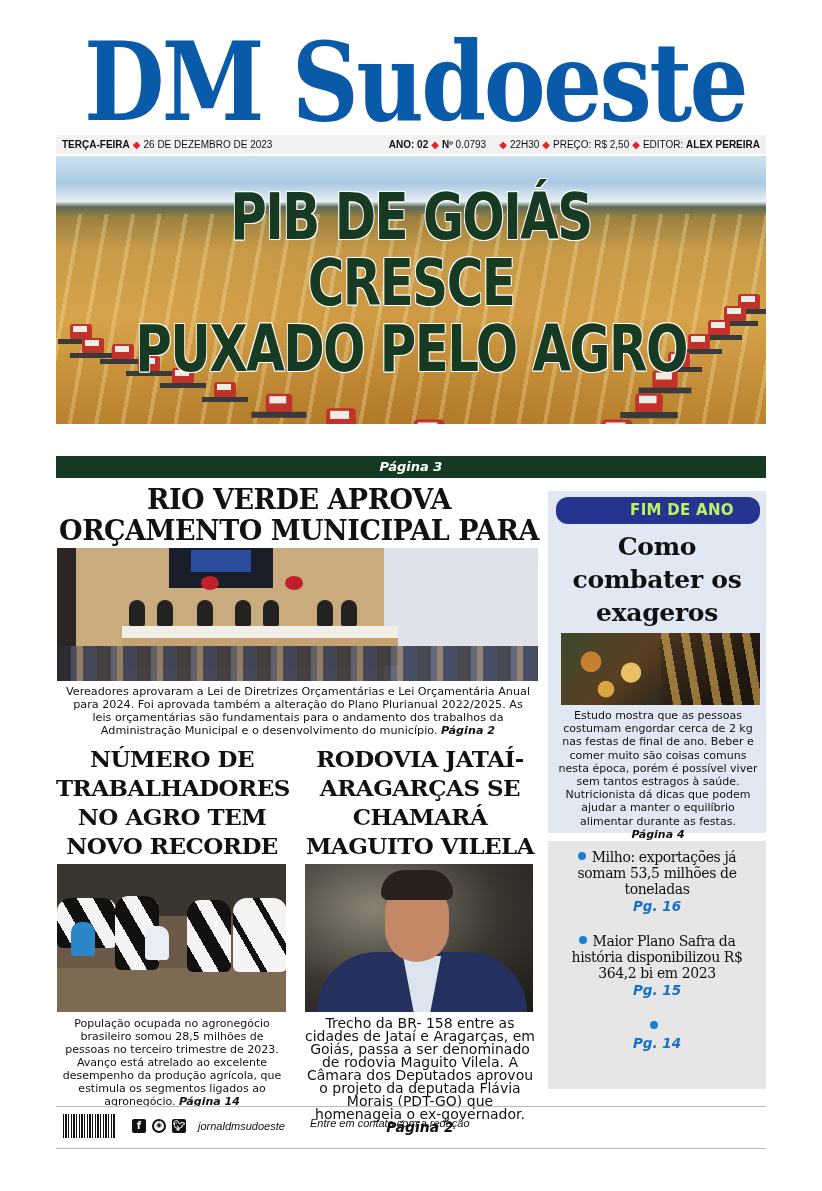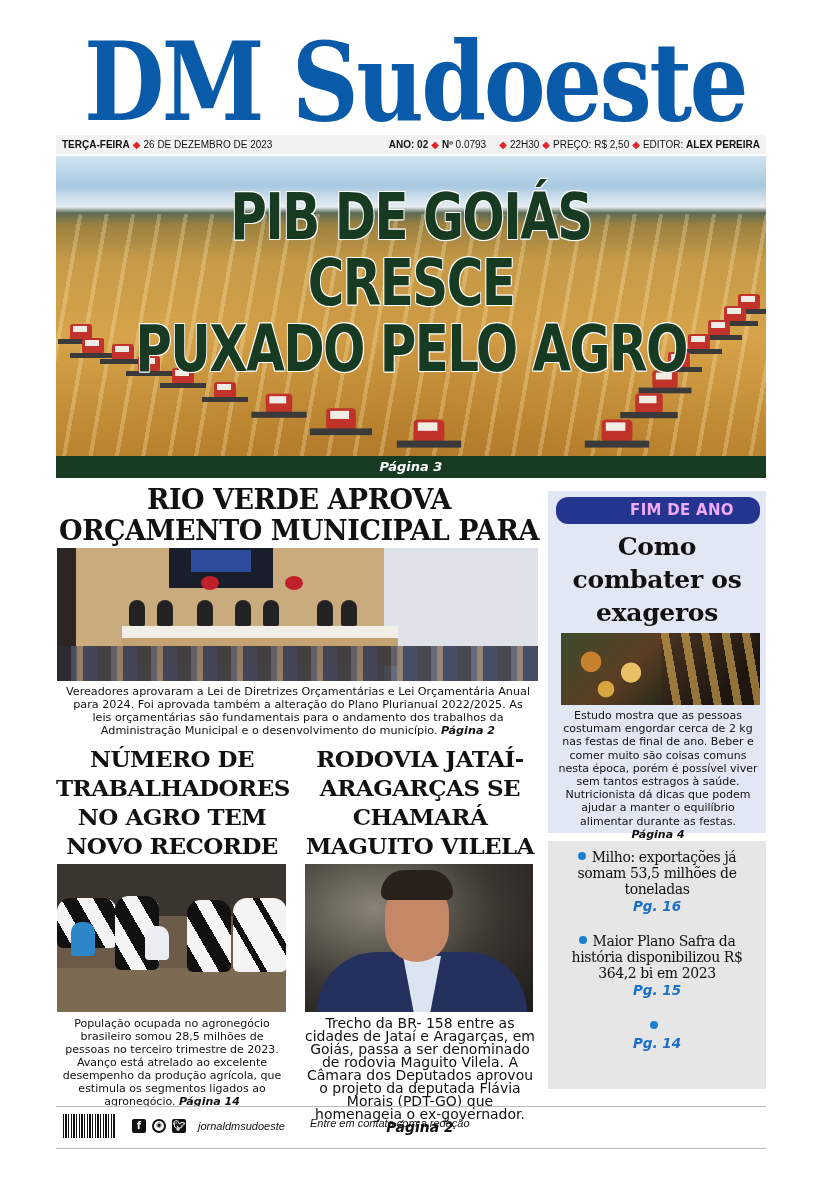--- a/index.html
+++ b/index.html
@@ -19,21 +19,21 @@
     background: #f2f2f2; display: flex; justify-content: space-between; align-items: center;
     padding: 0 6px; font-family: "Liberation Sans Narrow", "Liberation Sans", sans-serif;
     font-size: 10px; color: #111; white-space: nowrap;
   }
   .infobar b { font-weight: bold; }
   .diamond { color: #e0262a; font-size: 10px; margin: 0 3px; }
   .infobar .grp { display: flex; align-items: center; gap: 0; }
   .infobar .gap { width: 10px; display: inline-block; }
 
   .hero {
-    position: absolute; left: 56px; top: 156px; width: 710px; height: 300px; overflow: hidden;
+    position: absolute; left: 56px; top: 156px; width: 710px; height: 268px; overflow: hidden;
     background:
       radial-gradient(ellipse at 50% 110%, rgba(150,90,20,0.25), transparent 60%),
       linear-gradient(180deg, #cfe3ef 0%, #a9c9e2 10%, #e8eef3 17%, #5b6a55 19%, #9c8140 23%, #c79b48 35%, #d6a34a 60%, #b9822e 100%);
   }
   .hero-rows {
     position: absolute; left: 0; top: 58px; width: 100%; height: 242px;
     background: repeating-linear-gradient(100deg, rgba(255,235,180,0.0) 0 22px, rgba(255,240,190,0.28) 22px 26px);
   }
   .combine { position: absolute; width: 46px; height: 22px; }
   .combine .body { position: absolute; left: 12px; top: 0; width: 22px; height: 16px; background: #c0322a; border-radius: 3px; }
@@ -88,21 +88,21 @@
   .rd-shirt { position: absolute; left: 98px; top: 92px; width: 38px; height: 60px; background: #dce4f0; clip-path: polygon(0 0, 100% 0, 70% 100%, 30% 100%); }
   .rd-face { position: absolute; left: 80px; top: 20px; width: 64px; height: 78px; background: #c48866; border-radius: 30px 30px 34px 34px; }
   .rd-hair { position: absolute; left: 76px; top: 6px; width: 72px; height: 30px; background: #2b211c; border-radius: 34px 34px 10px 10px; }
 
   .na-caption { position: absolute; left: 57px; top: 1017px; width: 230px; font-size: 11px; }
   .rd-caption { position: absolute; left: 303px; top: 1017px; width: 234px; font-size: 14px; }
 
   .fim-box { position: absolute; left: 548px; top: 491px; width: 218px; height: 342px; background: #e2e7f4; }
   .fim-badge {
     position: absolute; left: 556px; top: 497px; width: 204px; height: 27px; background: #24358f; border-radius: 12px;
-    color: #f0abfc; text-align: center; font-weight: bold; font-size: 15px; line-height: 27px; letter-spacing: 0.3px; padding-left: 48px;
+    color: #bef264; text-align: center; font-weight: bold; font-size: 15px; line-height: 27px; letter-spacing: 0.3px; padding-left: 48px;
   }
   .fim-head { position: absolute; left: 552px; top: 530px; width: 210px; font-size: 25px; line-height: 33px; font-weight: bold; letter-spacing: -0.3px; }
   .fim-photo { position: absolute; left: 561px; top: 633px; width: 199px; height: 72px; overflow: hidden; display: flex; }
   .fim-photo .food { width: 50%; height: 100%;
     background: radial-gradient(circle at 30% 40%, #c7802e 0 12%, transparent 13%),
                 radial-gradient(circle at 70% 55%, #e8c066 0 12%, transparent 13%),
                 radial-gradient(circle at 45% 78%, #d9a540 0 10%, transparent 11%),
                 linear-gradient(135deg, #3d4a2d, #5b3e22 60%, #2a2a1c); }
   .fim-photo .glass { width: 50%; height: 100%;
     background: repeating-linear-gradient(80deg, rgba(240,190,90,0.0) 0 12px, rgba(240,190,90,0.55) 12px 20px),

